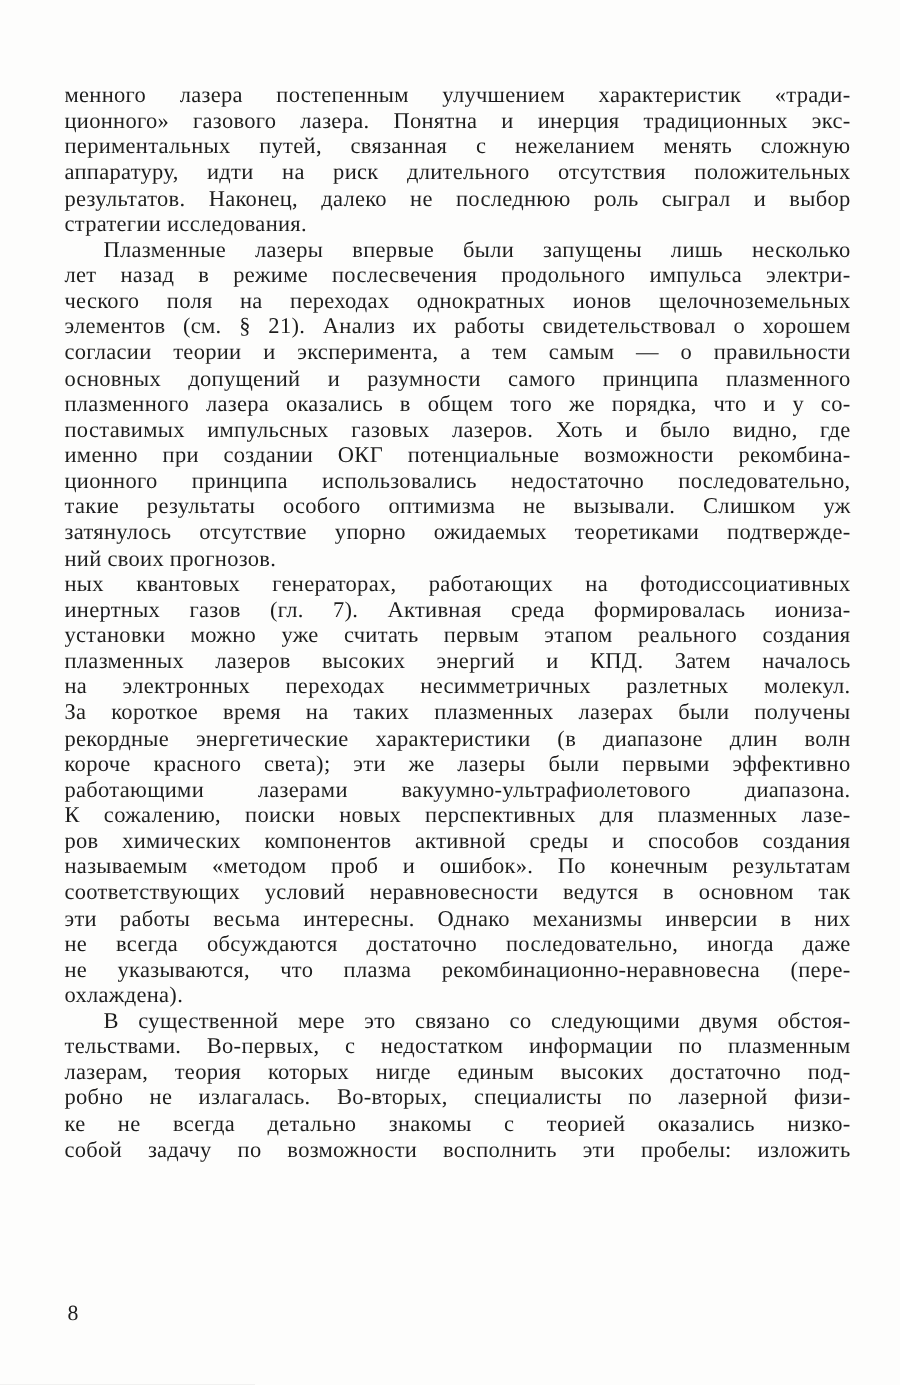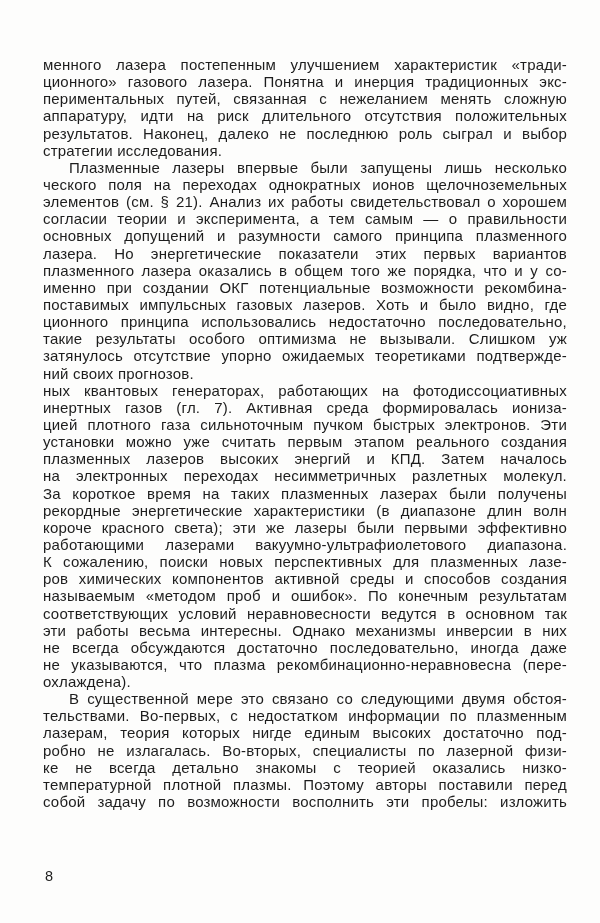--- a/index.html
+++ b/index.html
@@ -6,21 +6,21 @@
     margin: 0;
     padding: 0;
     background: #e8e8e8;
   }
   .page {
     position: relative;
     width: 600px;
     height: 923px;
     background: #fdfdfc;
     overflow: hidden;
-    font-family: Liberation Sans, sans-serif;
+    font-family: Liberation Serif, serif;
     color: #1d1d1d;
   }
   .text-block {
     position: absolute;
     left: 43px;
     top: 56px;
     width: 524px;
   }
   .line {
     font-size: 15px;
@@ -58,37 +58,36 @@
       <div>
         <div class="line">менного лазера постепенным улучшением характеристик «тради-</div>
         <div class="line">ционного» газового лазера. Понятна и инерция традиционных экс-</div>
         <div class="line">периментальных путей, связанная с нежеланием менять сложную</div>
         <div class="line">аппаратуру, идти на риск длительного отсутствия положительных</div>
         <div class="line">результатов. Наконец, далеко не последнюю роль сыграл и выбор</div>
         <div class="line no-justify">стратегии исследования.</div>
       </div>
       <div>
         <div class="line indent">Плазменные лазеры впервые были запущены лишь несколько</div>
+        <div class="line">лет назад в режиме послесвечения продольного импульса электри-</div>
         <div class="line">ческого поля на переходах однократных ионов щелочноземельных</div>
         <div class="line">элементов (см. § 21). Анализ их работы свидетельствовал о хорошем</div>
         <div class="line">согласии теории и эксперимента, а тем самым — о правильности</div>
         <div class="line">основных допущений и разумности самого принципа плазменного</div>
-        <div class="line">лазера. Но энергетические показатели этих первых вариантов</div>
         <div class="line">плазменного лазера оказались в общем того же порядка, что и у со-</div>
+        <div class="line">поставимых импульсных газовых лазеров. Хоть и было видно, где</div>
         <div class="line">именно при создании ОКГ потенциальные возможности рекомбина-</div>
-        <div class="line">поставимых импульсных газовых лазеров. Хоть и было видно, где</div>
         <div class="line">ционного принципа использовались недостаточно последовательно,</div>
         <div class="line">такие результаты особого оптимизма не вызывали. Слишком уж</div>
         <div class="line">затянулось отсутствие упорно ожидаемых теоретиками подтвержде-</div>
         <div class="line no-justify">ний своих прогнозов.</div>
       </div>
       <div>
         <div class="line">ных квантовых генераторах, работающих на фотодиссоциативных</div>
         <div class="line">инертных газов (гл. 7). Активная среда формировалась иониза-</div>
-        <div class="line">цией плотного газа сильноточным пучком быстрых электронов. Эти</div>
         <div class="line">установки можно уже считать первым этапом реального создания</div>
         <div class="line">плазменных лазеров высоких энергий и КПД. Затем началось</div>
         <div class="line">на электронных переходах несимметричных разлетных молекул.</div>
         <div class="line">За короткое время на таких плазменных лазерах были получены</div>
         <div class="line">рекордные энергетические характеристики (в диапазоне длин волн</div>
         <div class="line">короче красного света); эти же лазеры были первыми эффективно</div>
         <div class="line">работающими лазерами вакуумно-ультрафиолетового диапазона.</div>
         <div class="line">К сожалению, поиски новых перспективных для плазменных лазе-</div>
         <div class="line">ров химических компонентов активной среды и способов создания</div>
         <div class="line">называемым «методом проб и ошибок». По конечным результатам</div>
@@ -97,18 +96,17 @@
         <div class="line">не всегда обсуждаются достаточно последовательно, иногда даже</div>
         <div class="line">не указываются, что плазма рекомбинационно-неравновесна (пере-</div>
         <div class="line no-justify">охлаждена).</div>
       </div>
       <div>
         <div class="line indent">В существенной мере это связано со следующими двумя обстоя-</div>
         <div class="line">тельствами. Во-первых, с недостатком информации по плазменным</div>
         <div class="line">лазерам, теория которых нигде единым высоких достаточно под-</div>
         <div class="line">робно не излагалась. Во-вторых, специалисты по лазерной физи-</div>
         <div class="line">ке не всегда детально знакомы с теорией оказались низко-</div>
-        <div class="line">температурной плотной плазмы. Поэтому авторы поставили перед</div>
         <div class="line">собой задачу по возможности восполнить эти пробелы: изложить</div>
       </div>
     </div>
   <div class="page-number">8</div>
 </div>
 
 </body></html>

